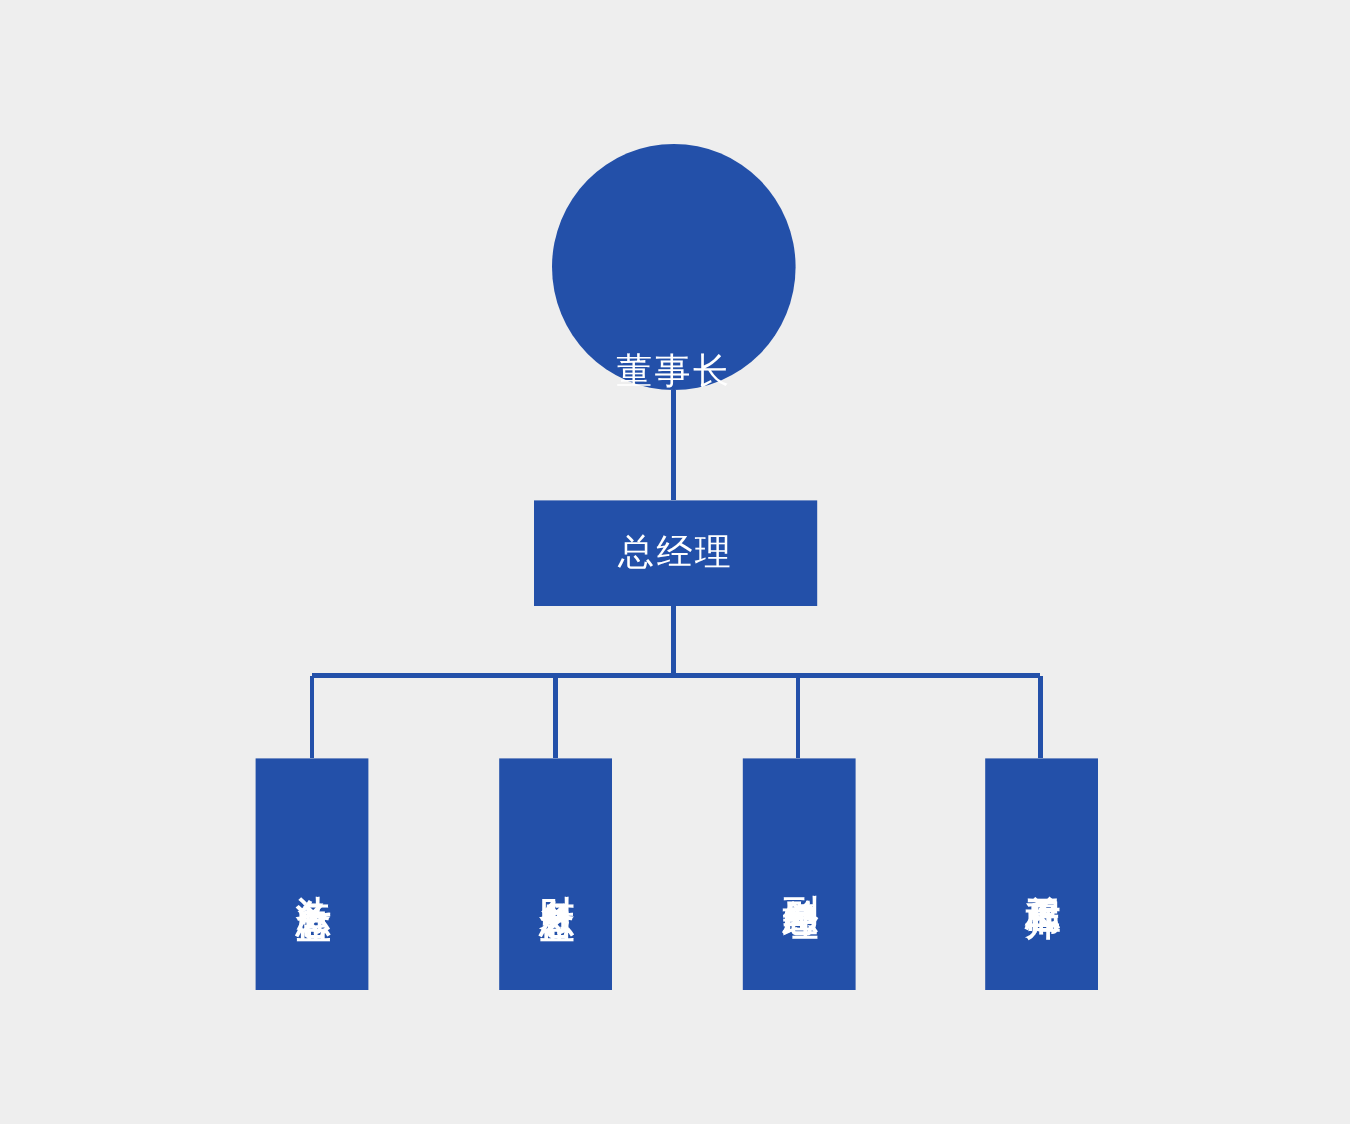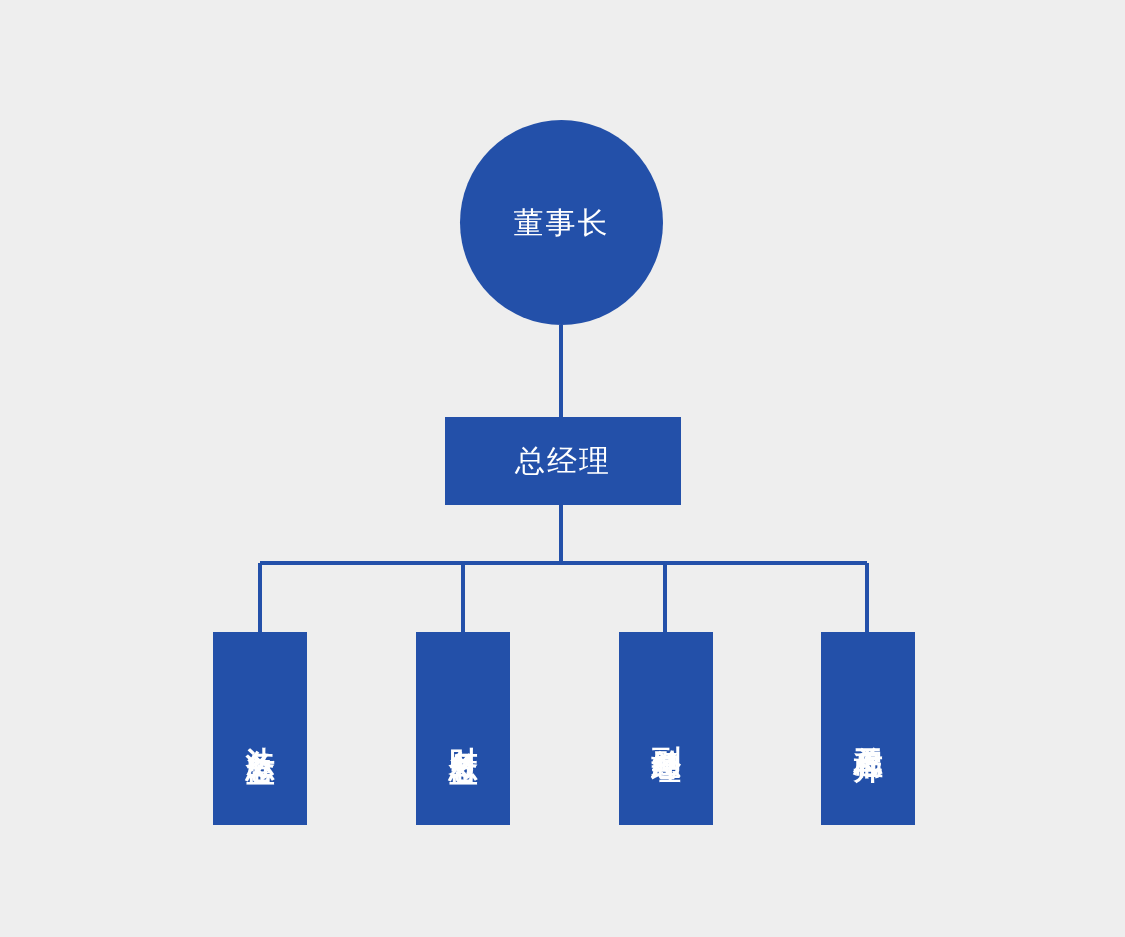--- a/index.html
+++ b/index.html
@@ -34,20 +34,21 @@
     align-items: center;
     justify-content: center;
     box-sizing: border-box;
   }
   .node-root {
     left: 460px;
     top: 120px;
     width: 203px;
     height: 205px;
     border-radius: 50%;
+    align-items: flex-end;
   }
   .node-root .node-label {
     font-size: 30px;
     letter-spacing: 2px;
     font-weight: 400;
     line-height: 1;
   }
   .node-level2 {
     left: 445px;
     top: 417px;

